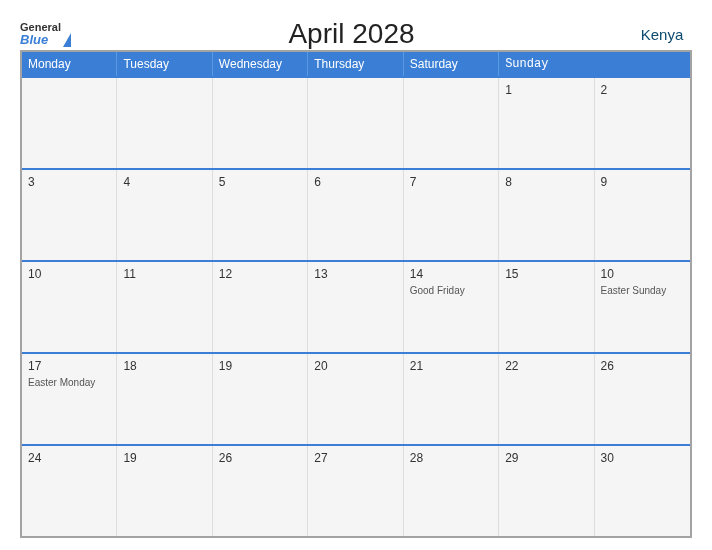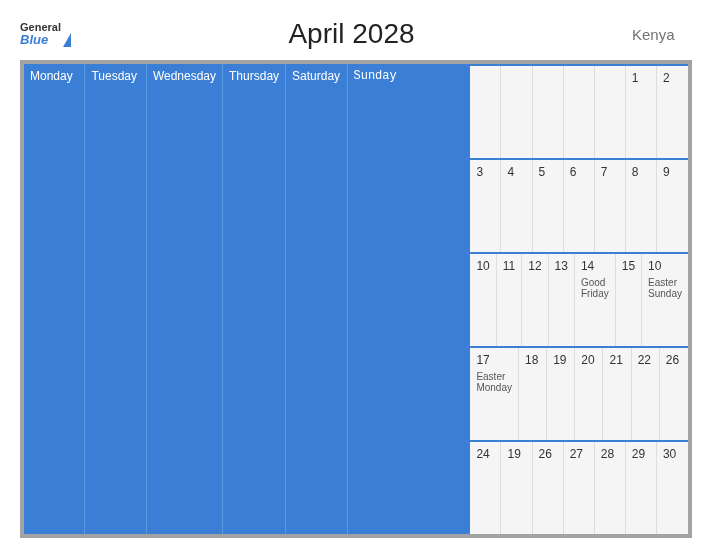--- a/index.html
+++ b/index.html
@@ -14,21 +14,20 @@
       width: 712px;
       height: 550px;
       padding: 18px 20px 12px 20px;
       display: flex;
       flex-direction: column;
     }
     .header {
       display: flex;
       align-items: center;
       justify-content: space-between;
-      margin-bottom: 10px;
     }
     .logo {
       display: flex;
       align-items: center;
       font-size: 13px;
       font-weight: bold;
       color: #333;
     }
     .logo-text {
       display: flex;
@@ -57,28 +56,29 @@
     }
     .title {
       font-size: 28px;
       font-weight: normal;
       color: #222;
       text-align: center;
       flex: 1;
     }
     .country {
       font-size: 15px;
-      color: #737373;
+      color: #0c4a6e;
       min-width: 60px;
-      text-align: left;
+      text-align: center;
     }
     .calendar {
       flex: 1;
       display: flex;
-      border: 4px solid #a3a3a3;
+      flex-direction: column;
+      border: 2px solid #a3a3a3;
     }
     .cal-header {
       display: grid;
       grid-template-columns: repeat(7, 1fr);
       background: #3a7fd5;
     }
     .cal-header-cell {
       color: #fff;
       font-size: 12px;
       padding: 5px 6px;

